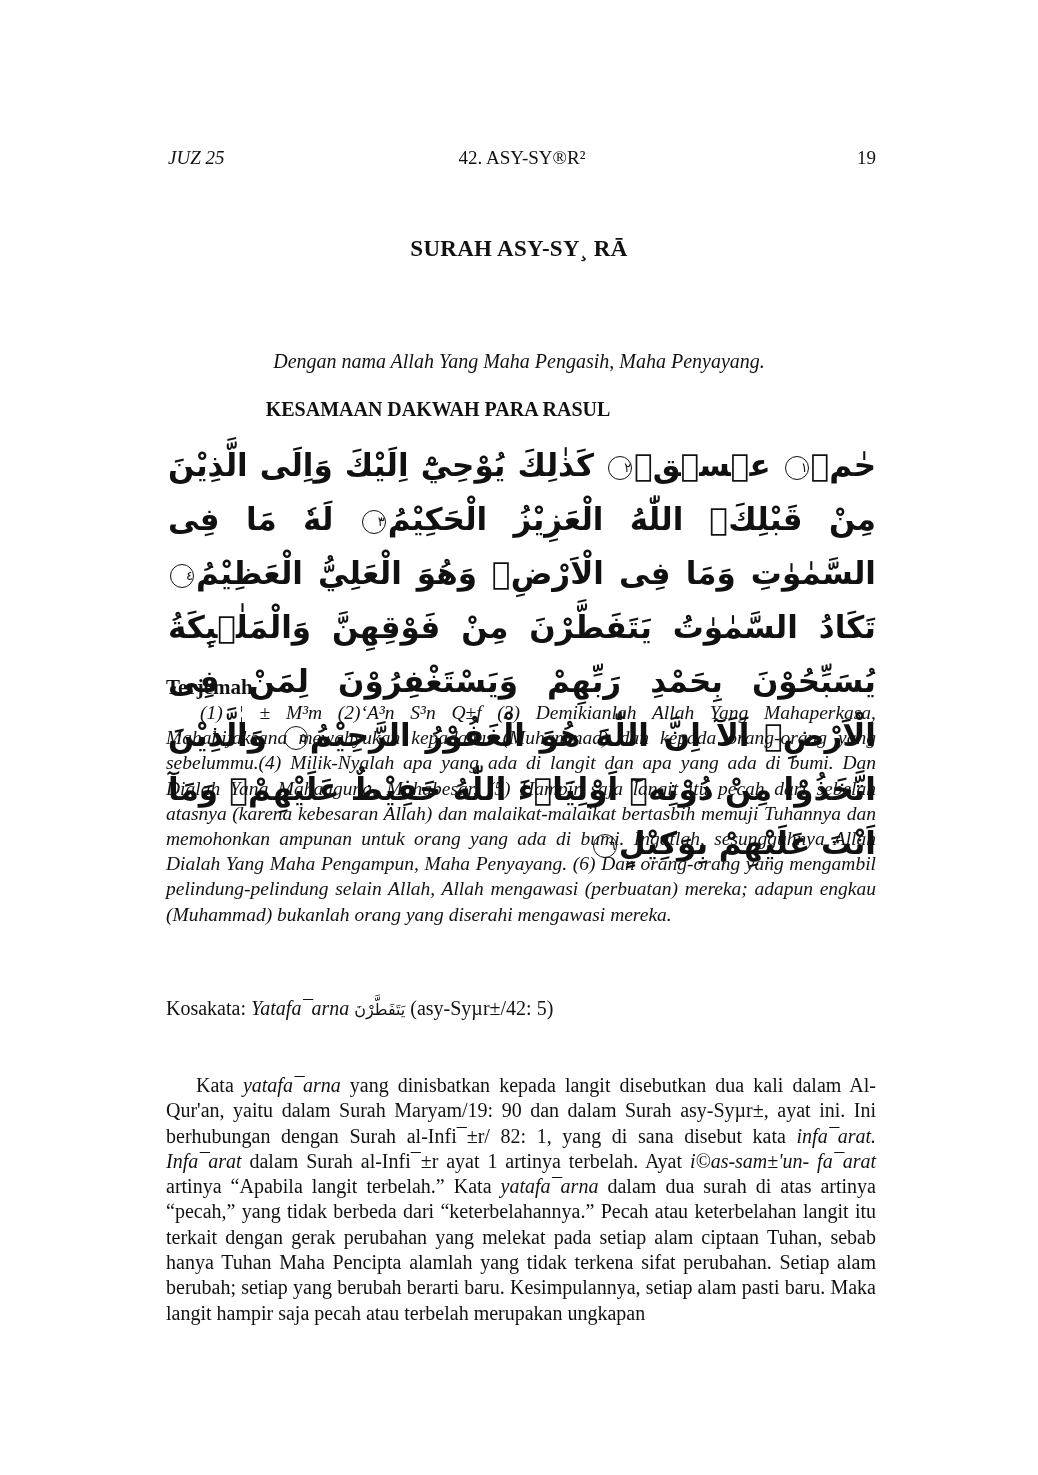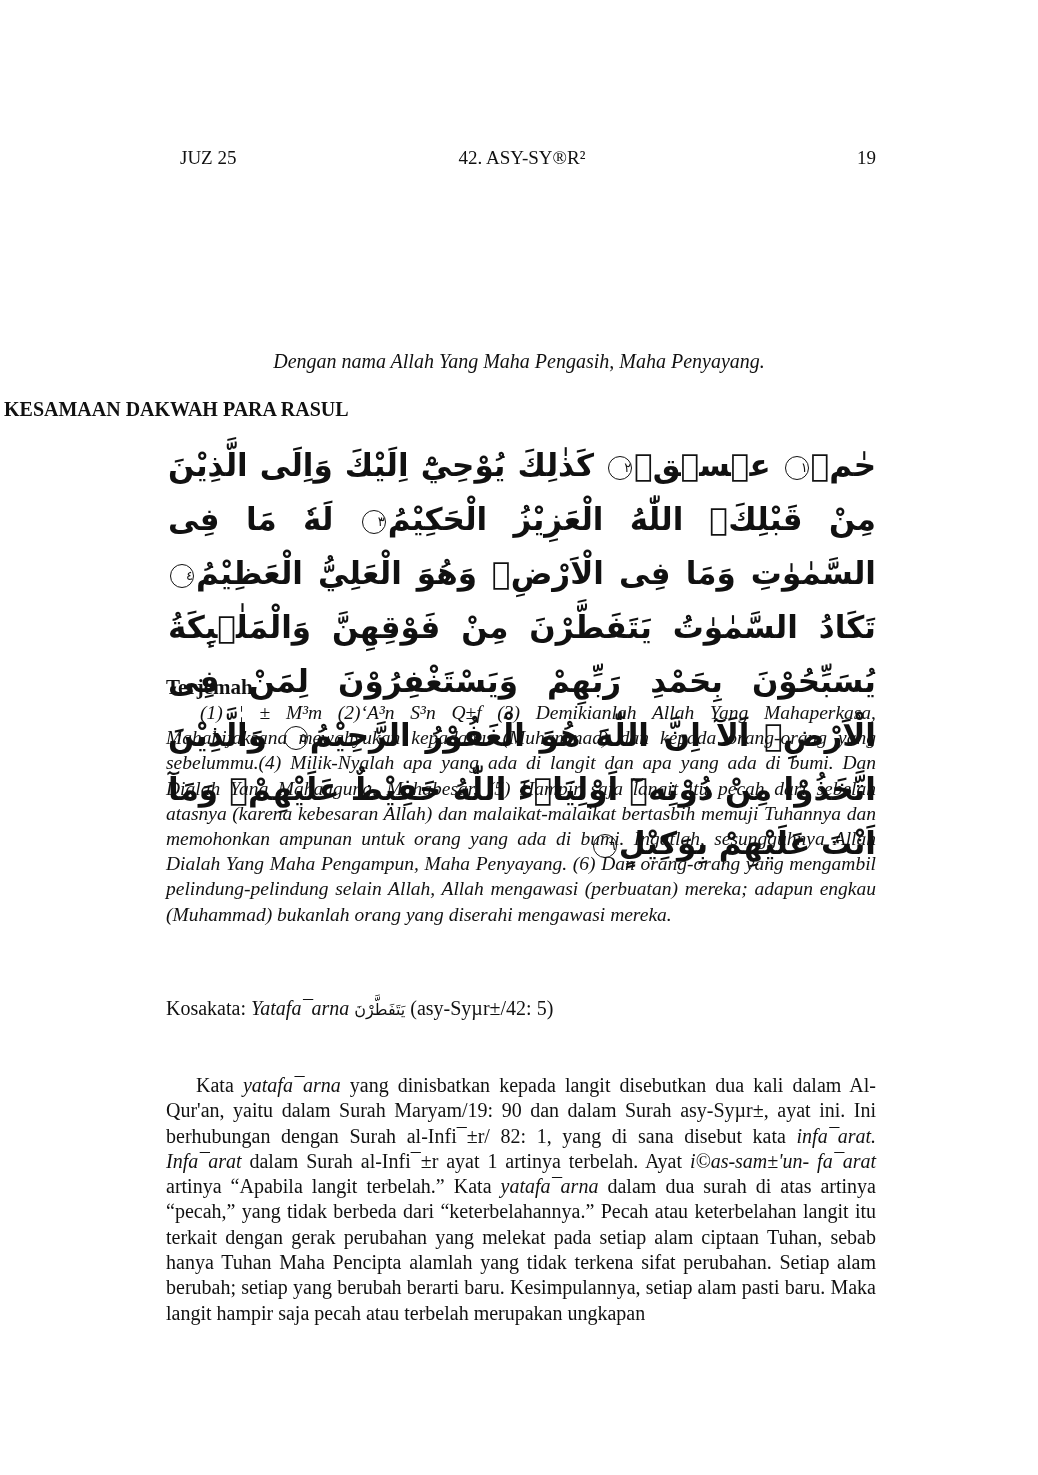--- a/index.html
+++ b/index.html
@@ -23,21 +23,21 @@
     }
     .running-header {
       position: absolute;
       top: 145px;
       left: 168px;
       width: 708px;
       height: 26px;
       font-size: 19px;
       line-height: 26px;
     }
-    .running-header .hl { position: absolute; left: 12px; }
+    .running-header .hl { position: absolute; left: 0; font-style: italic; }
     .running-header .hc { position: absolute; left: 0; right: 0; text-align: center; }
     .running-header .hr { position: absolute; right: 0; margin-left: 45px; }
 
     .surah-title {
       position: absolute;
       top: 236px;
       left: 0;
       width: 1038px;
       text-align: center;
       font-weight: bold;
@@ -62,22 +62,23 @@
       left: 0;
       width: 1038px;
       text-align: center;
       font-style: italic;
       font-size: 20px;
       font-family: Liberation Serif, serif;
     }
     .section-heading {
       position: absolute;
       top: 398px;
-      left: 4px;
+      left: 16px;
       width: 844px;
+      text-align: center;
       font-weight: bold;
       font-size: 20px;
     }
     .arabic-block {
       position: absolute;
       top: 438px;
       left: 168px;
       width: 708px;
       height: 218px;
       direction: rtl;
@@ -151,20 +152,21 @@
 <body>
 
 <div class="page">
 
   <div class="running-header">
     <span class="hl">JUZ 25</span>
     <span class="hc">42. ASY-SY®R²</span>
     <span class="hr">19</span>
   </div>
 
+  <div class="surah-title">SURAH ASY-SY¸ RĀ</div>
 
 
   <div class="basmalah-translation">Dengan nama Allah Yang Maha Pengasih, Maha Penyayang.</div>
 
   <div class="section-heading">KESAMAAN DAKWAH PARA RASUL</div>
 
   <div class="arabic-block">
     <span>حٰمۤ</span><span class="ayah-num">١</span>
     <span>عۤسۤقۤ</span><span class="ayah-num">٢</span>
     <span>كَذٰلِكَ يُوْحِيْٓ اِلَيْكَ وَاِلَى الَّذِيْنَ مِنْ قَبْلِكَۙ اللّٰهُ الْعَزِيْزُ الْحَكِيْمُ</span><span class="ayah-num">٣</span>

